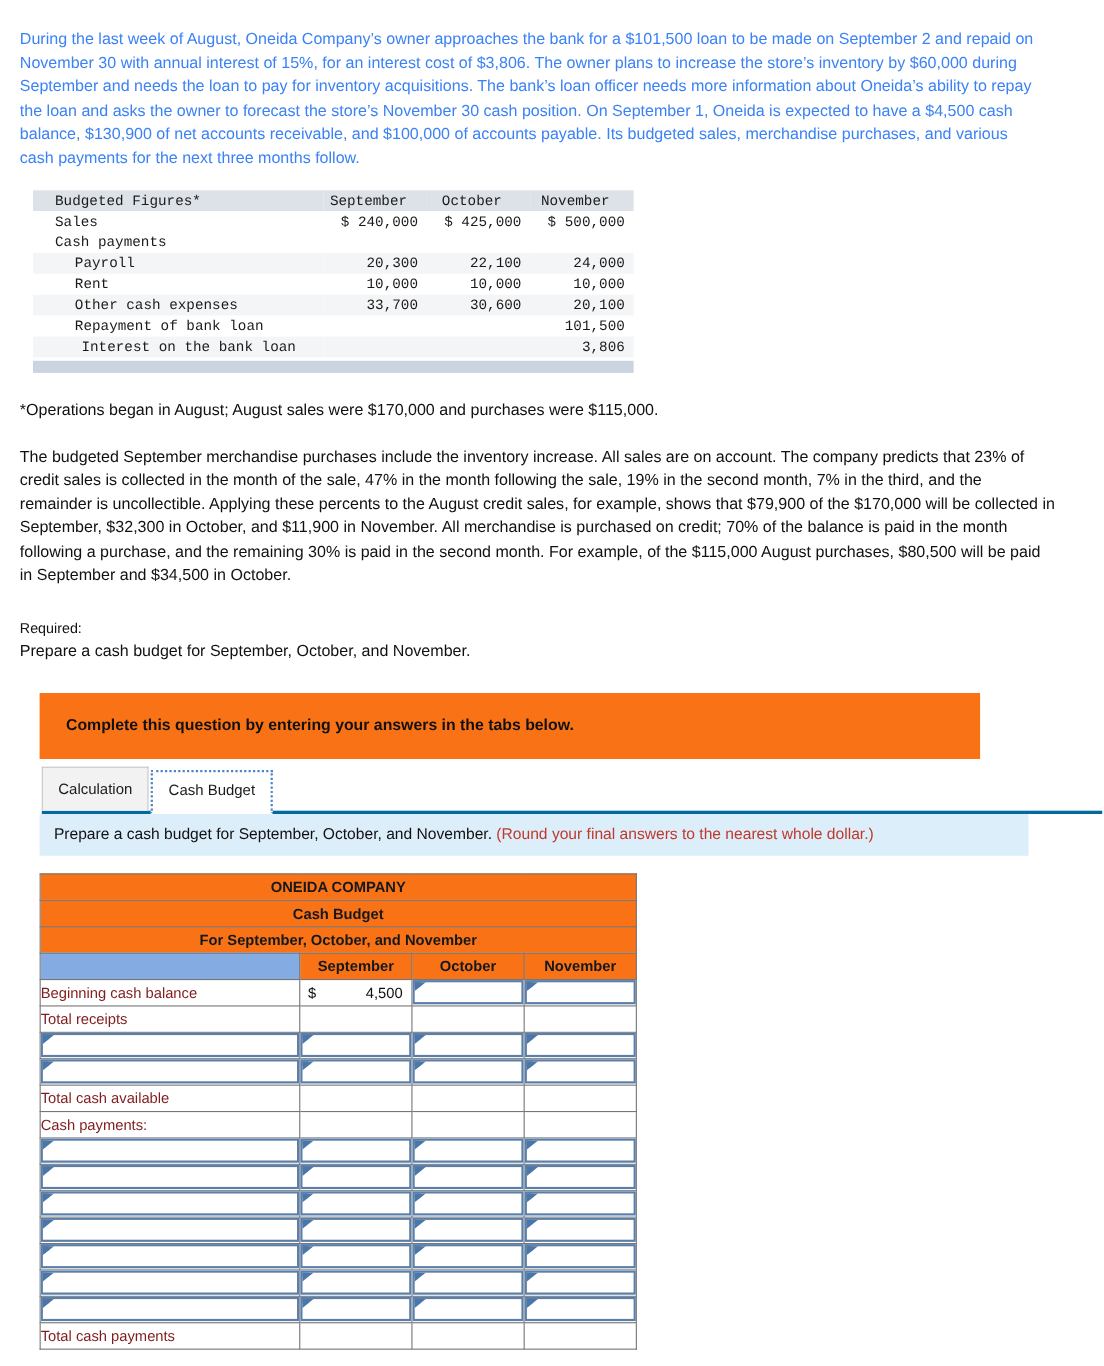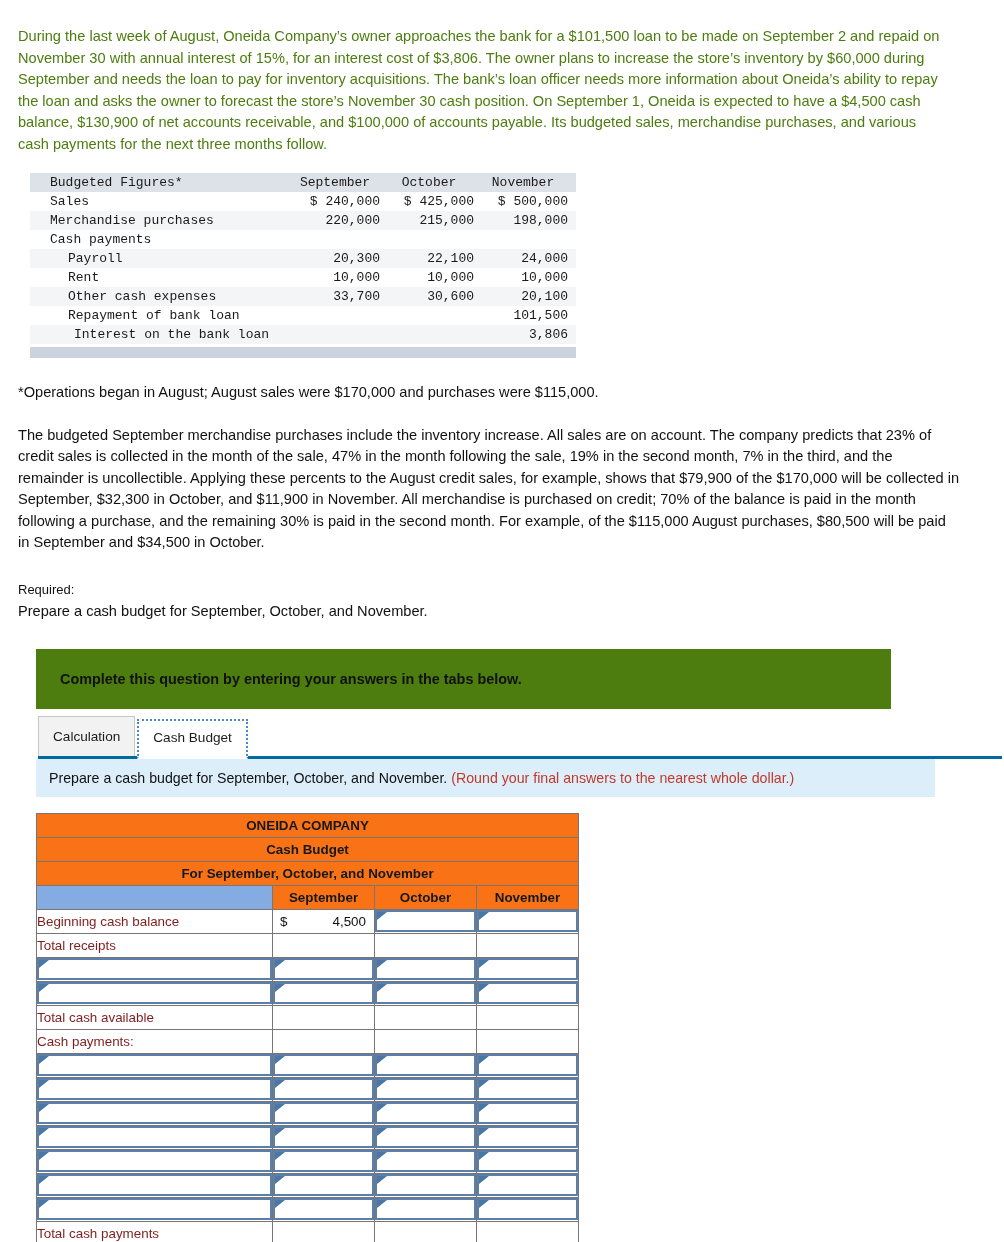--- a/index.html
+++ b/index.html
@@ -15,21 +15,21 @@
     color: #111111;
     -webkit-font-smoothing: antialiased;
   }
 
   .page { padding: 26px 18px 10px 18px; }
 
   
   .intro {
     font-size: 14.6px;
     line-height: 21.5px;
-    color: #4d7c0f;
+    color: #3b82f6;
     margin: 0 0 18px 0;
     max-width: 932px;
   }
 
   
   .bf-wrap { margin: 0 0 10px 12px; width: 546px; }
   table.bf {
     border-collapse: collapse;
     width: 546px;
     font-family: "Liberation Mono", monospace;
@@ -86,21 +86,21 @@
   .required-text {
     font-size: 14.6px;
     margin: 1px 0 0 0;
     line-height: 20px;
   }
 
   
   .banner {
     margin: 28px 0 0 18px;
     width: 855px;
-    background: #4d7c0f;
+    background: #f97316;
     padding: 22px 0 22px 24px;
     font-size: 14.4px;
     font-weight: bold;
     color: #111;
   }
 
   
   .tabs-row {
     margin: 8px 0 0 20px;
     width: 964px;
@@ -229,26 +229,20 @@
             <th class="num">September</th>
             <th class="num">October</th>
             <th class="num">November</th>
           </tr>
           <tr class="band-b">
             <td class="lbl">Sales</td>
             <td class="num">$ 240,000</td>
             <td class="num">$ 425,000</td>
             <td class="num">$ 500,000</td>
           </tr>
-          <tr class="band-a">
-            <td class="lbl">Merchandise purchases</td>
-            <td class="num">220,000</td>
-            <td class="num">215,000</td>
-            <td class="num">198,000</td>
-          </tr>
           <tr class="band-b">
             <td class="lbl">Cash payments</td>
             <td class="num"></td>
             <td class="num"></td>
             <td class="num"></td>
           </tr>
           <tr class="band-a">
             <td class="lbl ind1">Payroll</td>
             <td class="num">20,300</td>
             <td class="num">22,100</td>

